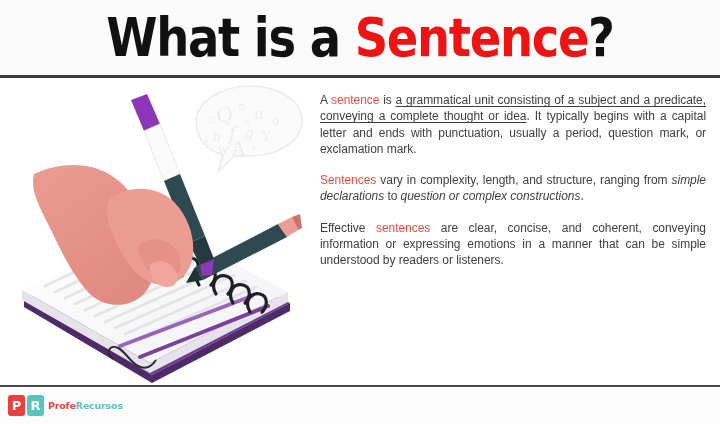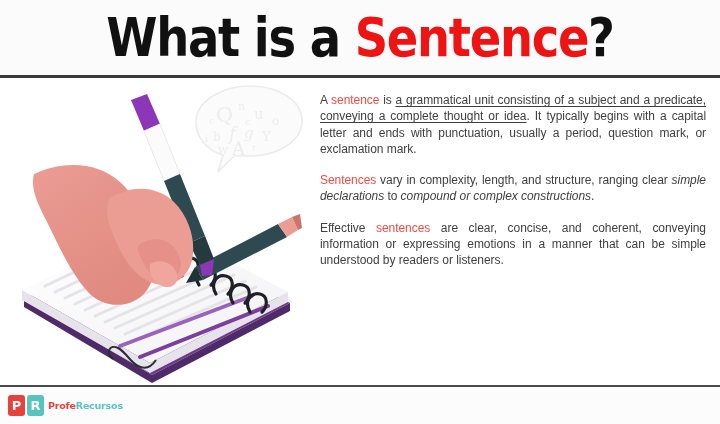--- a/index.html
+++ b/index.html
@@ -244,21 +244,21 @@
           <path d="M140 166 C152 158 168 160 176 172 C184 184 182 196 172 200 C162 204 150 198 144 186 C139 176 135 170 140 166 Z" fill="#e5918a"></path>
           <path d="M150 186 C160 180 172 184 176 194 C180 203 174 210 166 209 C157 208 148 198 150 186 Z" fill="#f0a69d"></path>
         </g>
       </svg>
     </div>
 
     <div class="text-col">
 
       <p class="para"><span>A </span><span class="kw">sentence</span><span> is </span><span class="udl">a grammatical unit consisting of a subject and a predicate, conveying a complete thought or idea</span><span>. It typically begins with a capital letter and ends with punctuation, usually a period, question mark, or exclamation mark.</span></p>
 
-      <p class="para"><span class="kw">Sentences</span><span> vary in complexity, length, and structure, ranging clear </span><span class="it">simple declarations</span><span> to </span><span class="it">compound or complex constructions</span><span>.</span></p>
+      <p class="para"><span class="kw">Sentences</span><span> vary in complexity, length, and structure, ranging from </span><span class="it">simple declarations</span><span> to </span><span class="it">question or complex constructions</span><span>.</span></p>
 
       <p class="para"><span>Effective </span><span class="kw">sentences</span><span> are clear, concise, and coherent, conveying information or expressing emotions in a manner that can be simple understood by readers or listeners.</span></p>
 
     </div>
   </div>
 
   <div class="footer">
     <div class="logo">
       <div class="logo-tiles">
         <div class="tile tile-p">P</div>

